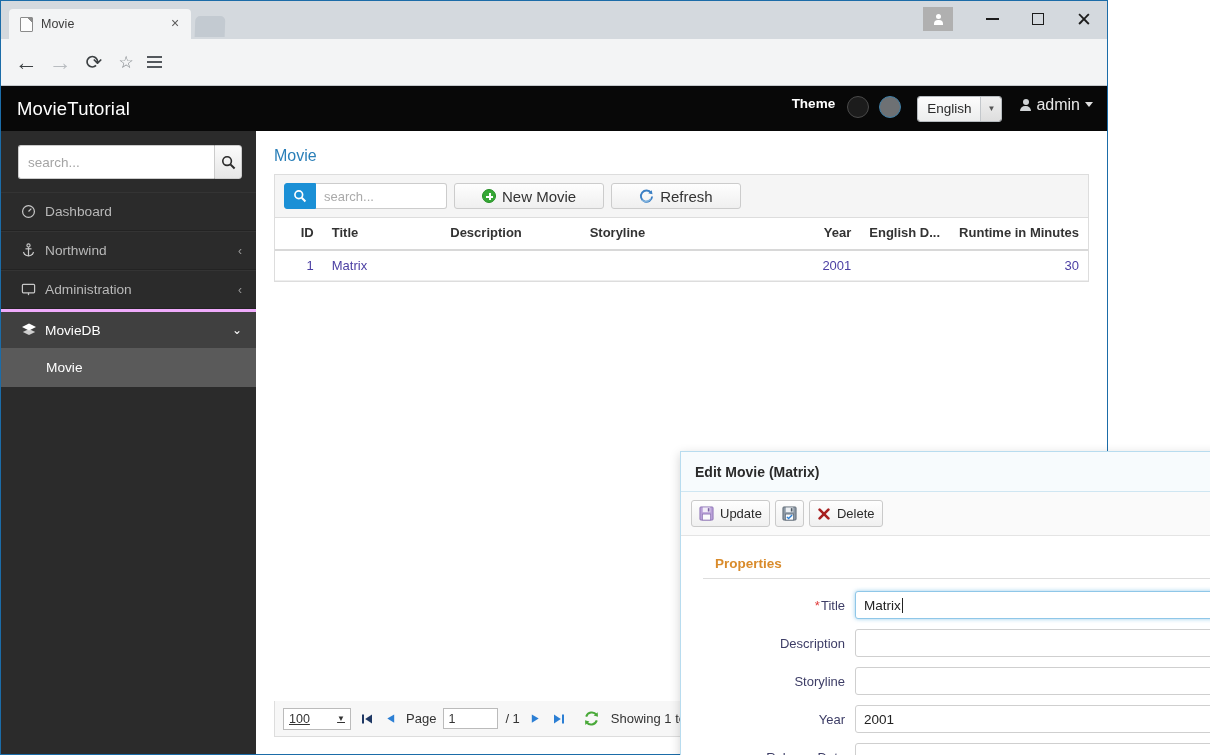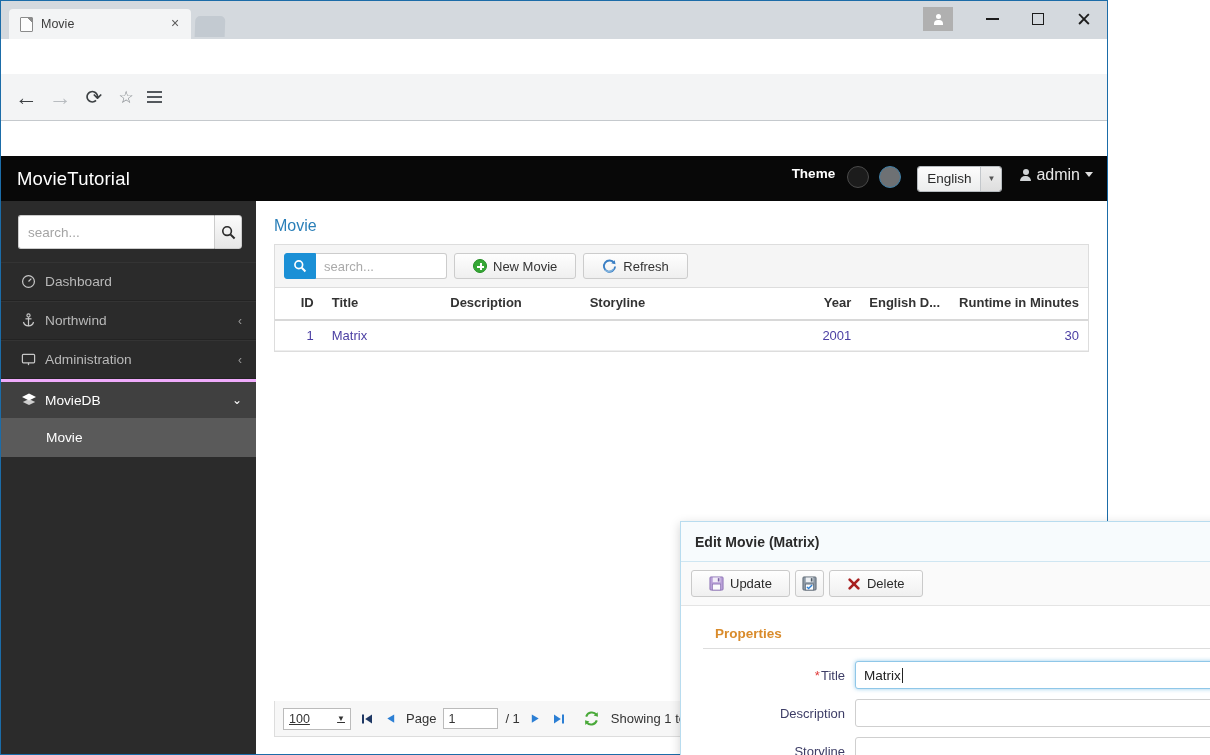--- a/index.html
+++ b/index.html
@@ -11,21 +11,20 @@
     overflow: hidden;
   }
 
   .window {
     width: 1108px; height: 755px;
     border: 1px solid #1b6ca8;
     background: #fff;
     position: relative;
     display: flex;
     flex-direction: column;
-    gap: 35px;
   }
 
   
   .tabstrip {
     height: 38px;
     background: #d4d9de;
     display: flex;
     align-items: flex-end;
     padding-left: 8px;
     position: relative;
@@ -323,23 +322,23 @@
     color: #333;
     font-family: "Liberation Sans", sans-serif;
     outline: none;
   }
   .qs input::placeholder { color: #aaa; }
   .tbtn {
     height: 26px;
     background: linear-gradient(#fefefe, #efefef);
     border: 1px solid #ccc;
     border-radius: 3px;
-    padding: 0 18px;
+    padding: 0 27px;
     display: flex; align-items: center; gap: 6px;
-    font-size: 13px;
+    font-size: 15px;
     color: #333;
   }
   .plus-ico {
     width: 14px; height: 14px; border-radius: 50%;
     background: #35a735;
     border: 1px solid #248f24;
     position: relative;
     flex: 0 0 auto;
   }
   .plus-ico::before, .plus-ico::after {
@@ -435,21 +434,21 @@
     padding: 8px 10px;
     display: flex;
     gap: 5px;
     align-items: center;
   }
   .dlg-btn {
     height: 27px;
     background: linear-gradient(#fefefe, #f0f0f0);
     border: 1px solid #cacaca;
     border-radius: 3px;
-    padding: 0 17px;
+    padding: 0 7px;
     display: flex; align-items: center; gap: 6px;
     font-size: 13px;
     color: #2b2b2b;
   }
   .dlg-btn.iconly { padding: 0 6px; }
   .dlg-body { padding: 14px 22px 26px 22px; }
   .props-head {
     color: #d98b2b;
     font-size: 13.5px;
     font-weight: bold;

